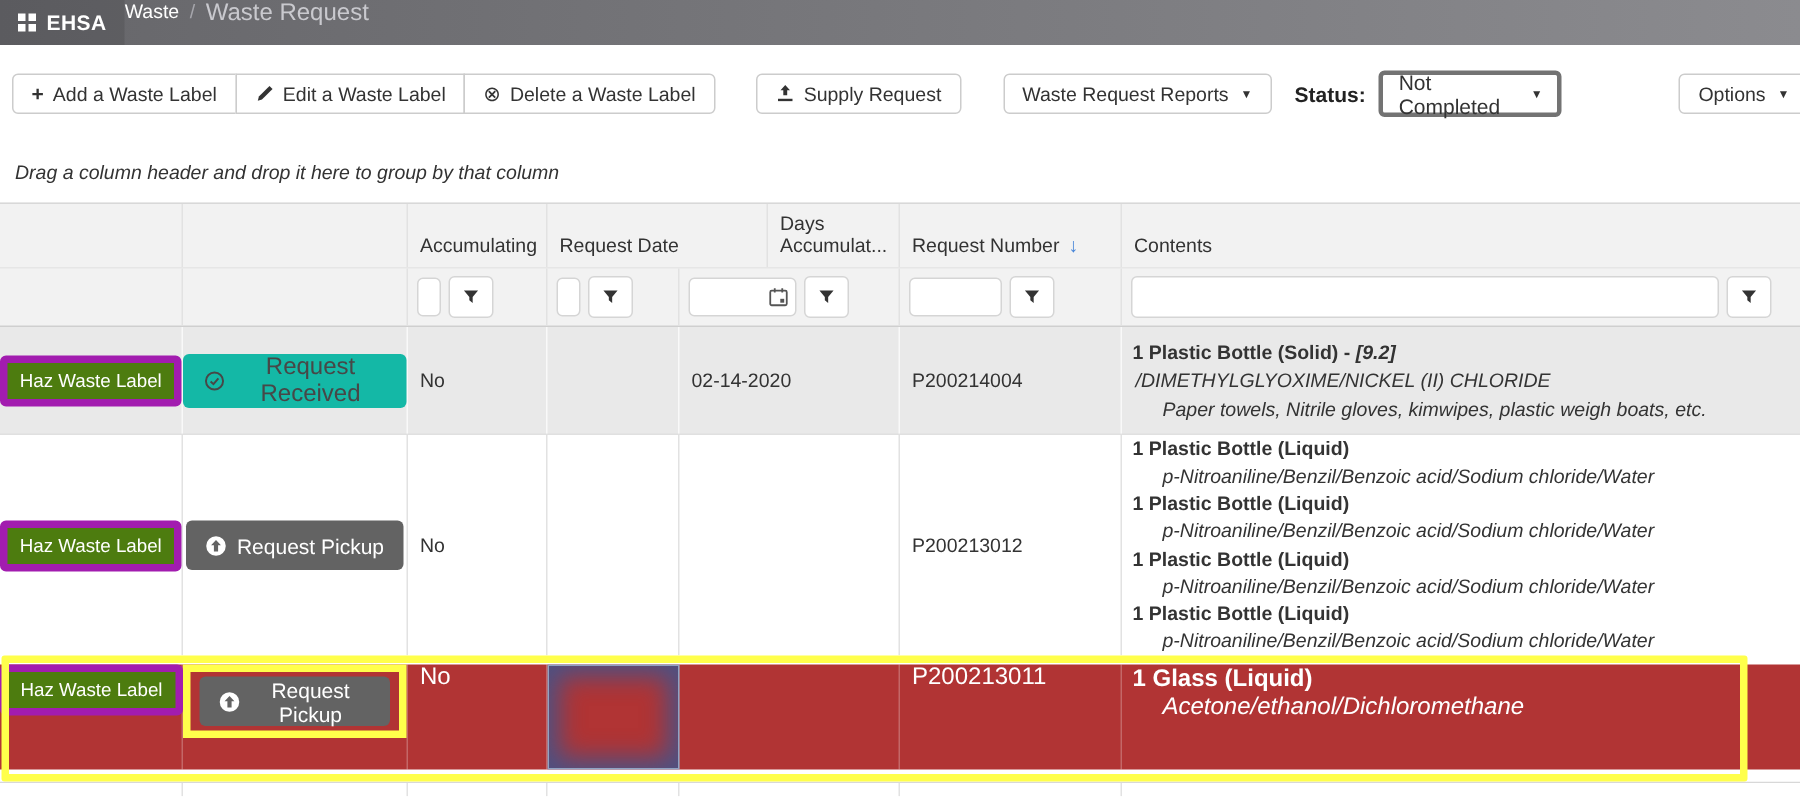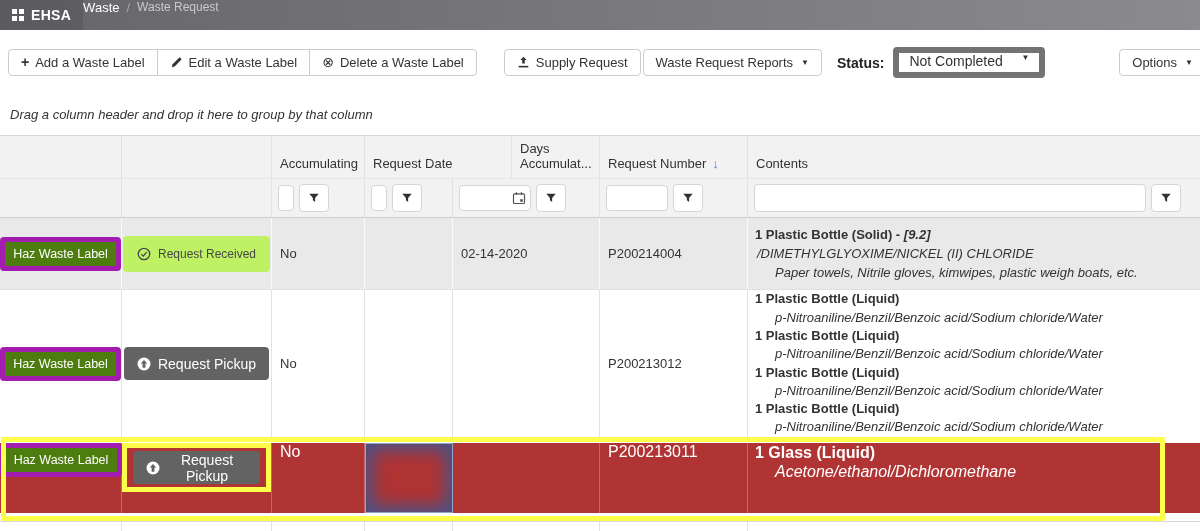--- a/index.html
+++ b/index.html
@@ -10,38 +10,38 @@
   
   .appbar { height:30px; display:flex; 
             background:linear-gradient(to right,#66666a,#8b8b8f); color:#fff; }
   .brand { height:30px; display:flex; align-items:center; gap:7px; padding:0 12px;
            background:rgba(0,0,0,0.10); }
   .grid-icon { display:grid; grid-template-columns:5px 5px; grid-template-rows:5px 5px; gap:2px; }
   .grid-icon span { background:#fff; }
   .brand-name { font-size:14px; font-weight:bold; letter-spacing:.3px; }
   .crumb { margin-left:0; font-size:13px; color:#fff; }
   .crumb-sep { margin:0 7px; color:#a6a6ac; font-size:13px; }
-  .page-title { font-size:12px; color:#c9c9ce; }
+  .page-title { font-size:16px; color:#c9c9ce; }
 
   
   .toolbar { height:65px; display:flex; align-items:center; padding:0 8px; background:#fff; }
   .btn { display:inline-flex; align-items:center; gap:6px; height:27px; padding:0 12px;
          background:#fff; border:1px solid #ccc; border-radius:4px; font-size:13px; color:#333;
          white-space:nowrap; cursor:pointer; }
   .btn-group { display:flex; }
   .btn-group .btn { border-radius:0; }
   .btn-group .btn + .btn { margin-left:-1px; }
   .btn-group .btn:first-child { border-radius:4px 0 0 4px; }
   .btn-group .btn:last-child { border-radius:0 4px 4px 0; }
   .btn-supply { margin-left:27px; }
-  .btn-reports { margin-left:2px; }
+  .btn-reports { margin-left:28px; }
   .caret { font-size:8px; color:#333; margin-left:2px; }
   .status-label { margin-left:15px; font-size:14px; font-weight:bold; color:#222; }
-  .select { margin-left:9px; width:152px; height:31px; background:#fff; border:6px solid #737373;
-            border-radius:4px; display:flex; align-items:flex-start; justify-content:space-between;
+  .select { margin-left:9px; width:122px; height:31px; background:#fff; border:3px solid #737373;
+            border-radius:4px; display:flex; align-items:center; justify-content:space-between;
             padding:0 10px; font-size:14px; color:#333; cursor:pointer; }
   .btn-options { margin-left:auto; margin-right:-14px; }
   .ticon { width:13px; height:13px; display:inline-block; }
   .plus-glyph { font-weight:bold; font-size:14px; line-height:13px; }
   .otimes-glyph { font-size:14px; line-height:13px; }
 
   
   .group-hint { height:40px; padding:12px 0 0 10px; font-size:13px; color:#333; background:#fff;font-style:italic; }
 
   
@@ -74,22 +74,22 @@
   .datarow .cell { display:flex; align-items:center; font-size:13px; color:#333; }
   .cell-center { justify-content:center; }
   .cell-text { padding-left:8px; }
   .row-1 { height:72px; background:#e9e9e9; border-bottom:1px solid #e0e0e0; }
   .row-1 .cell { border-right:1px solid #f9f9f9; }
   .row-2 { height:147px; background:#fff; }
 
   .haz-btn { width:122px; height:34px; background:#4d7c0f; border:5px solid #a21caf; border-radius:4px;
              color:#fff; font-size:12.5px; display:flex; align-items:center; justify-content:center;
              cursor:pointer; }
-  .received-btn { height:36px; padding:0 14px; background:#bef264; border:none; border-radius:4px;
-                  color:#474747; font-size:12px; display:inline-flex; align-items:center; gap:7px;
+  .received-btn { height:36px; padding:0 14px; background:#14b8a6; border:none; border-radius:4px;
+                  color:#474747; font-size:16px; display:inline-flex; align-items:center; gap:7px;
                   cursor:pointer; }
   .pickup-btn { height:33px; padding:0 13px; background:#636363; border:none; border-radius:4px;
                 color:#fff; font-size:14px; display:inline-flex; align-items:center; gap:7px;
                 cursor:pointer; }
 
   .contents-cell { flex-direction:column; align-items:flex-start !important;
                    justify-content:center; padding-left:7px; line-height:19px; }
   .row-2 .contents-cell { line-height:18.3px; }
   .c-title { font-weight:bold; }
   .c-note { font-weight:bold; font-style:italic; }

